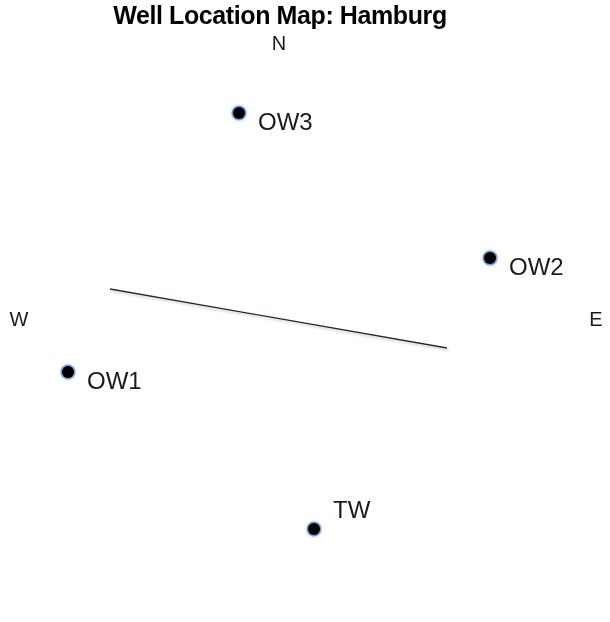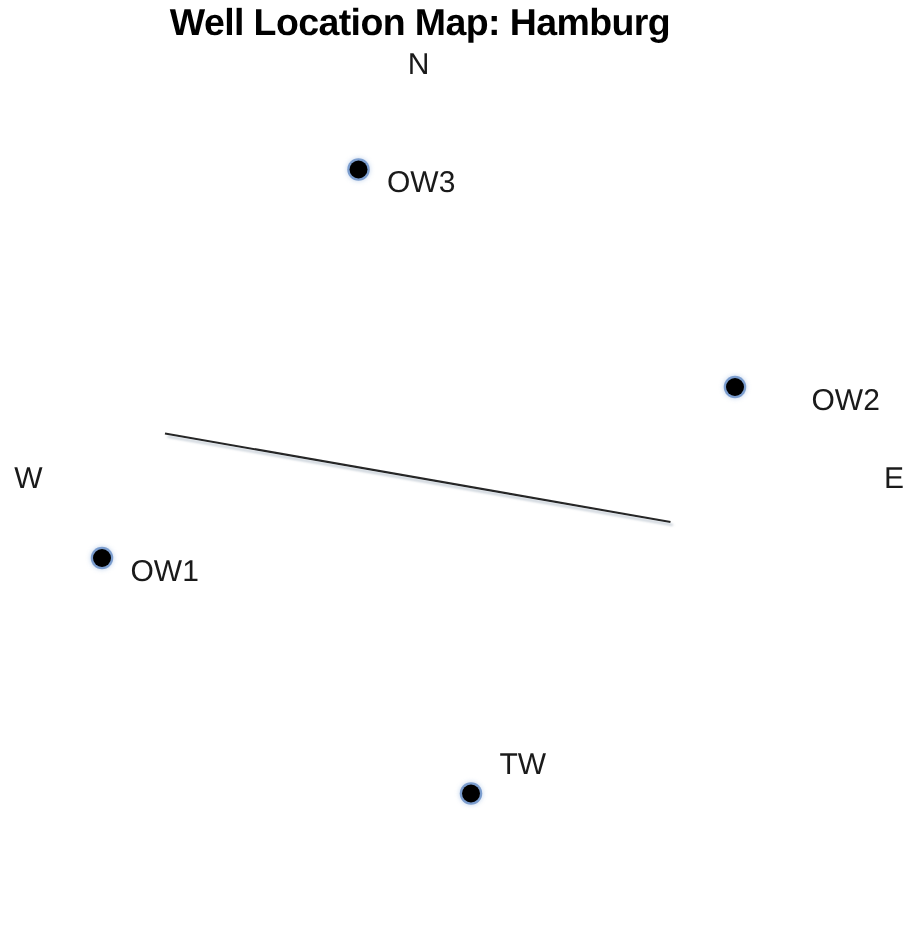--- a/index.html
+++ b/index.html
@@ -46,21 +46,21 @@
     left: 0;
     top: 0;
   }
   .marker {
     position: absolute;
     border-radius: 50%;
     box-shadow: 0 0 0 1.5px rgba(72, 118, 186, 0.65), 0 0 3px 2px rgba(120, 160, 215, 0.35);
   }
   .pt-label {
     position: absolute;
-    font-size: 20px;
+    font-size: 24px;
     line-height: 20px;
     color: #1a1a1a;
     white-space: nowrap;
   }
 </style>
 </head>
 <body>
 
 <div class="canvas">
 
@@ -80,20 +80,20 @@
         <feDropShadow dx="1.6" dy="2" stdDeviation="0.8" flood-color="#90a0b0" flood-opacity="0.55"></feDropShadow>
       </filter>
     </defs>
     <line id="annot-line" stroke-width="1.4" filter="url(#lineShadow)" x1="110" y1="289" x2="447" y2="348" stroke="#262626"></line>
   </svg>
 
   <div id="points">
       <div class="marker" style="left: 233px; top: 107px; width: 12px; height: 12px; background: rgb(0, 0, 0);"></div>
       <div class="pt-label" style="left: 258px; top: 112px;">OW3</div>
       <div class="marker" style="left: 484px; top: 252px; width: 12px; height: 12px; background: rgb(0, 0, 0);"></div>
-      <div class="pt-label" style="left: 509px; top: 257px; margin-left: 32px;">OW2</div>
+      <div class="pt-label" style="left: 509px; top: 257px;">OW2</div>
       <div class="marker" style="left: 62px; top: 366px; width: 12px; height: 12px; background: rgb(0, 0, 0);"></div>
       <div class="pt-label" style="left: 87px; top: 371px; text-align: right;">OW1</div>
       <div class="marker" style="left: 308px; top: 523px; width: 12px; height: 12px; background: rgb(0, 0, 0);"></div>
       <div class="pt-label" style="left: 333px; top: 500px;">TW</div>
     </div>
 
 </div>
 
 </body></html>

